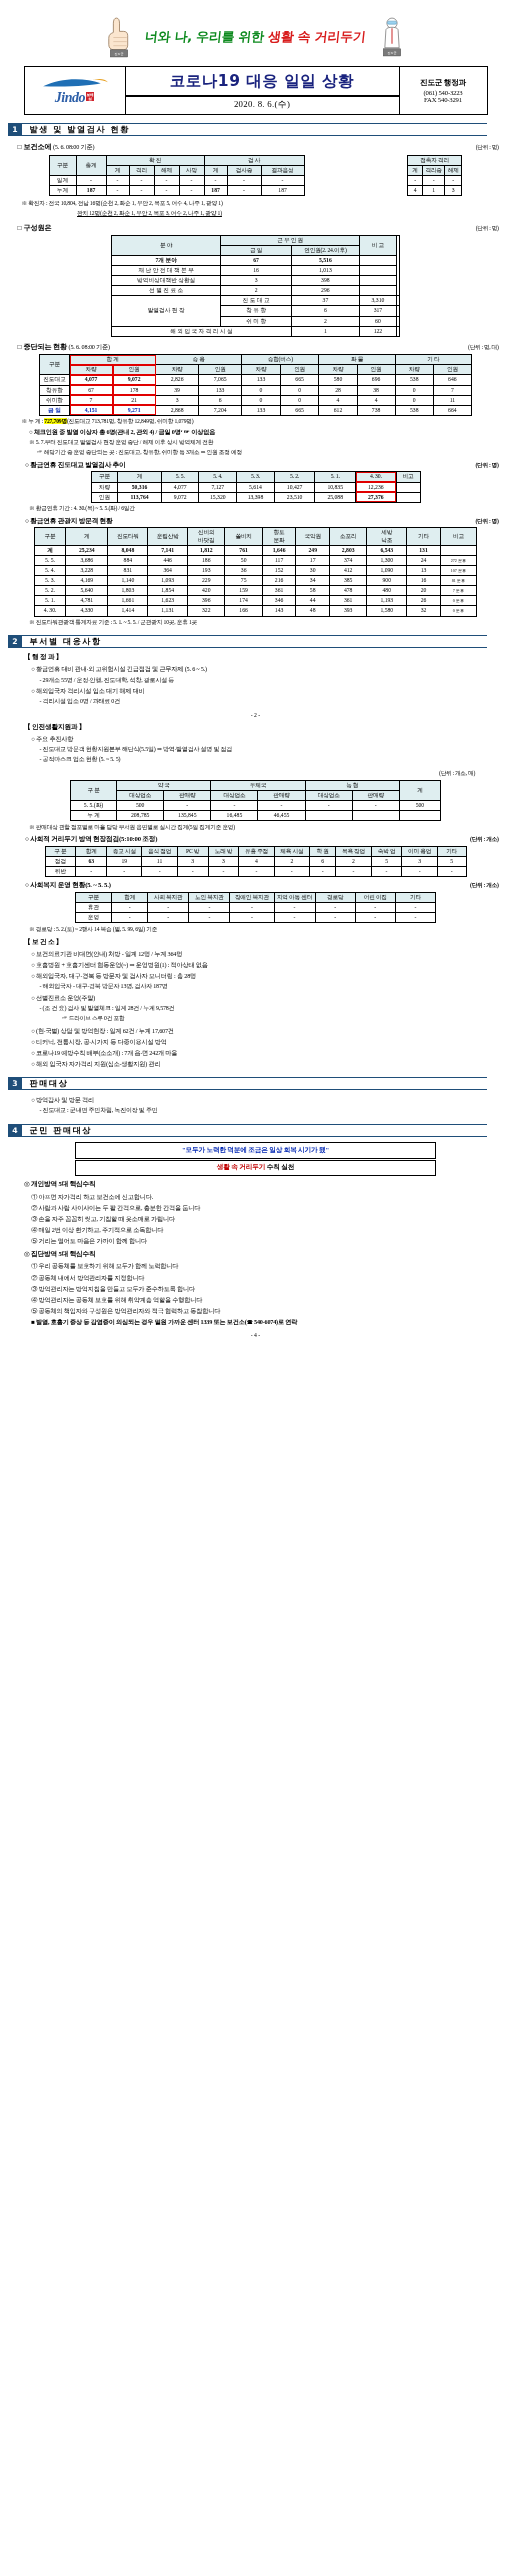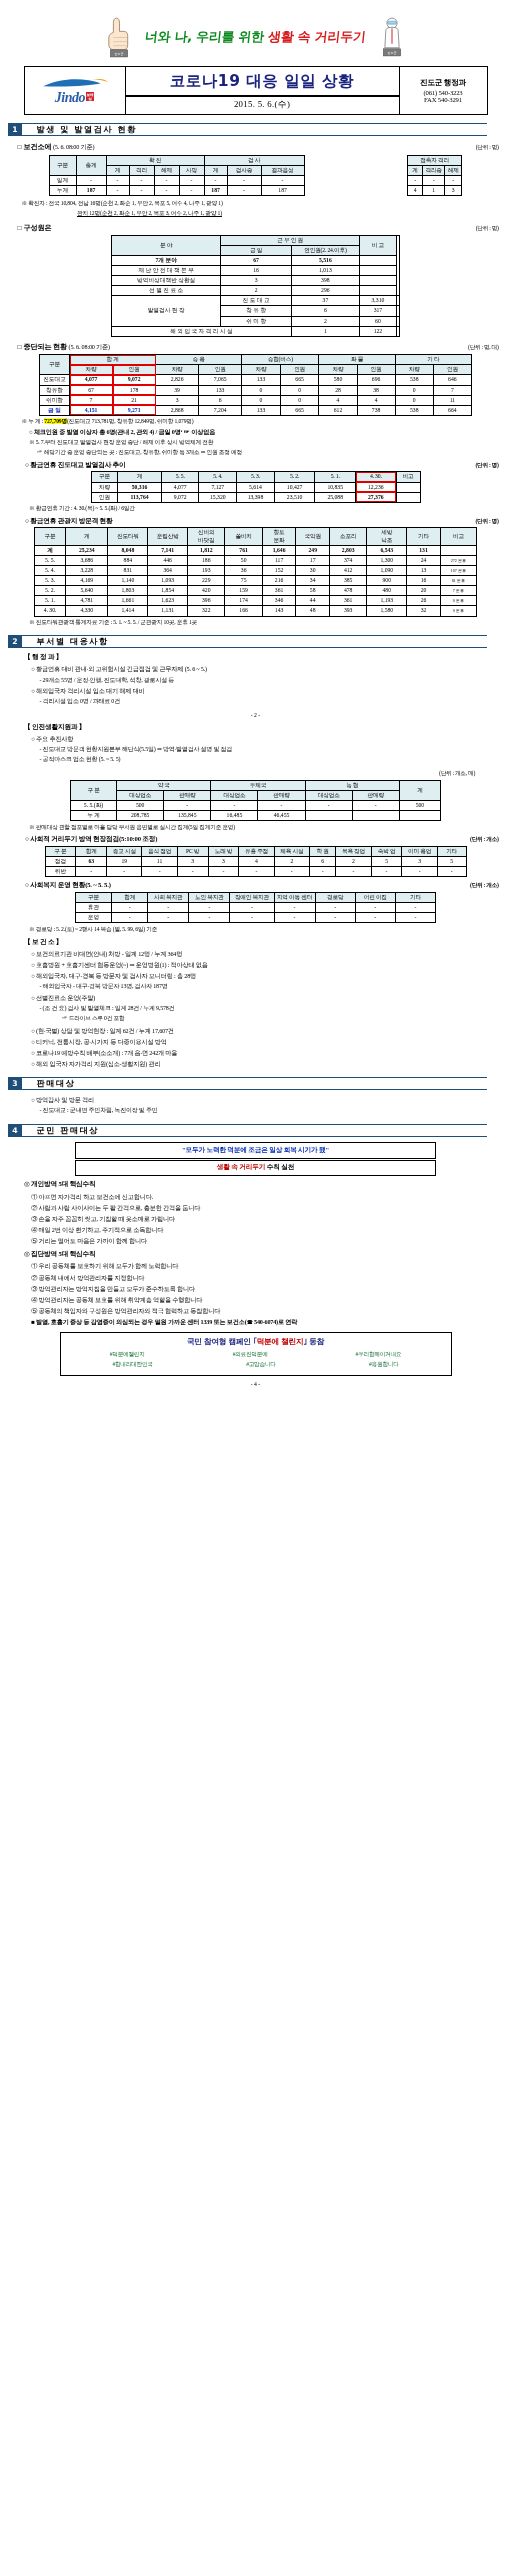--- a/index.html
+++ b/index.html
@@ -98,21 +98,21 @@
     font-weight: bold;
     font-size: 7.7px;
     display: flex; align-items: center; justify-content: center;
     flex: 0 0 13.4px;
   }
   .sec-title-wrap {
     flex: 1;
     border-top: 1px solid #1f4e79;
     border-bottom: 1px solid #1f4e79;
     display: flex; align-items: center;
-    padding-left: 15px;
+    padding-left: 8px;
   }
   .sec-title {
     font-family: "DejaVu Sans", sans-serif;
     font-weight: bold;
     font-size: 8.2px;
     letter-spacing: 1.5px;
   }
 
   
   .sub-head {
@@ -269,21 +269,21 @@
         <div class="doc-title">코로나19 대응 일일 상황</div>
       </td>
       <td class="tt-contact" rowspan="2">
         <div class="contact-title">진도군 행정과</div>
         <div class="contact-line">(061)  540-3223</div>
         <div class="contact-line">FAX  540-3291</div>
       </td>
     </tr>
     <tr>
       <td class="tt-main">
-        <div class="doc-date">2015. 5. 6.(수)</div>
+        <div class="doc-date">2020. 8. 6.(수)</div>
       </td>
     </tr>
   </tbody>
     </table>
 
   <div class="section-head">
     <div class="sec-num">1</div>
     <div class="sec-title-wrap">
       <div class="sec-title">발생 및 발열검사 현황</div>
     </div>
@@ -945,33 +945,18 @@
   </div>
 
   <div class="body-block">
     <div class="b2">② 공동체 내에서 방역관리자를 지정합니다</div>
     <div class="b2">③ 방역관리자는 방역지침을 만들고 모두가 준수하도록 합니다</div>
     <div class="b2">④ 방역관리자는 공동체 보호를 위해 취약계층 역할을 수행합니다</div>
     <div class="b2">⑤ 공동체의 책임자와 구성원은 방역관리자와 적극 협력하고 동참합니다</div>
     <div class="b2" style="font-weight:bold">■ <span>발열, 호흡기 증상 등 감염증이 의심되는 경우 멀원 가까운 센터 1339 또는 보건소(☎ 540-6074)로 연락</span></div>
   </div>
 
-  <div class="campaign">
-    <div class="camp-title">
-      <span>국민 참여형 캠페인 ｢</span><span class="red">덕분에 챌린지</span><span>｣ 동참</span>
-    </div>
-    <div class="camp-row">
-      <div class="camp-item">#덕분에챌린지</div>
-      <div class="camp-item">#의료진덕분에</div>
-      <div class="camp-item">#우리함께이겨내요</div>
-    </div>
-    <div class="camp-row">
-      <div class="camp-item">#힘내라대한민국</div>
-      <div class="camp-item">#고맙습니다</div>
-      <div class="camp-item">#응원합니다</div>
-    </div>
-  </div>
 
   <div class="page-num">- 4 -</div>
   <div class="sp"></div>
 
 </div>
 
 
 </body></html>

